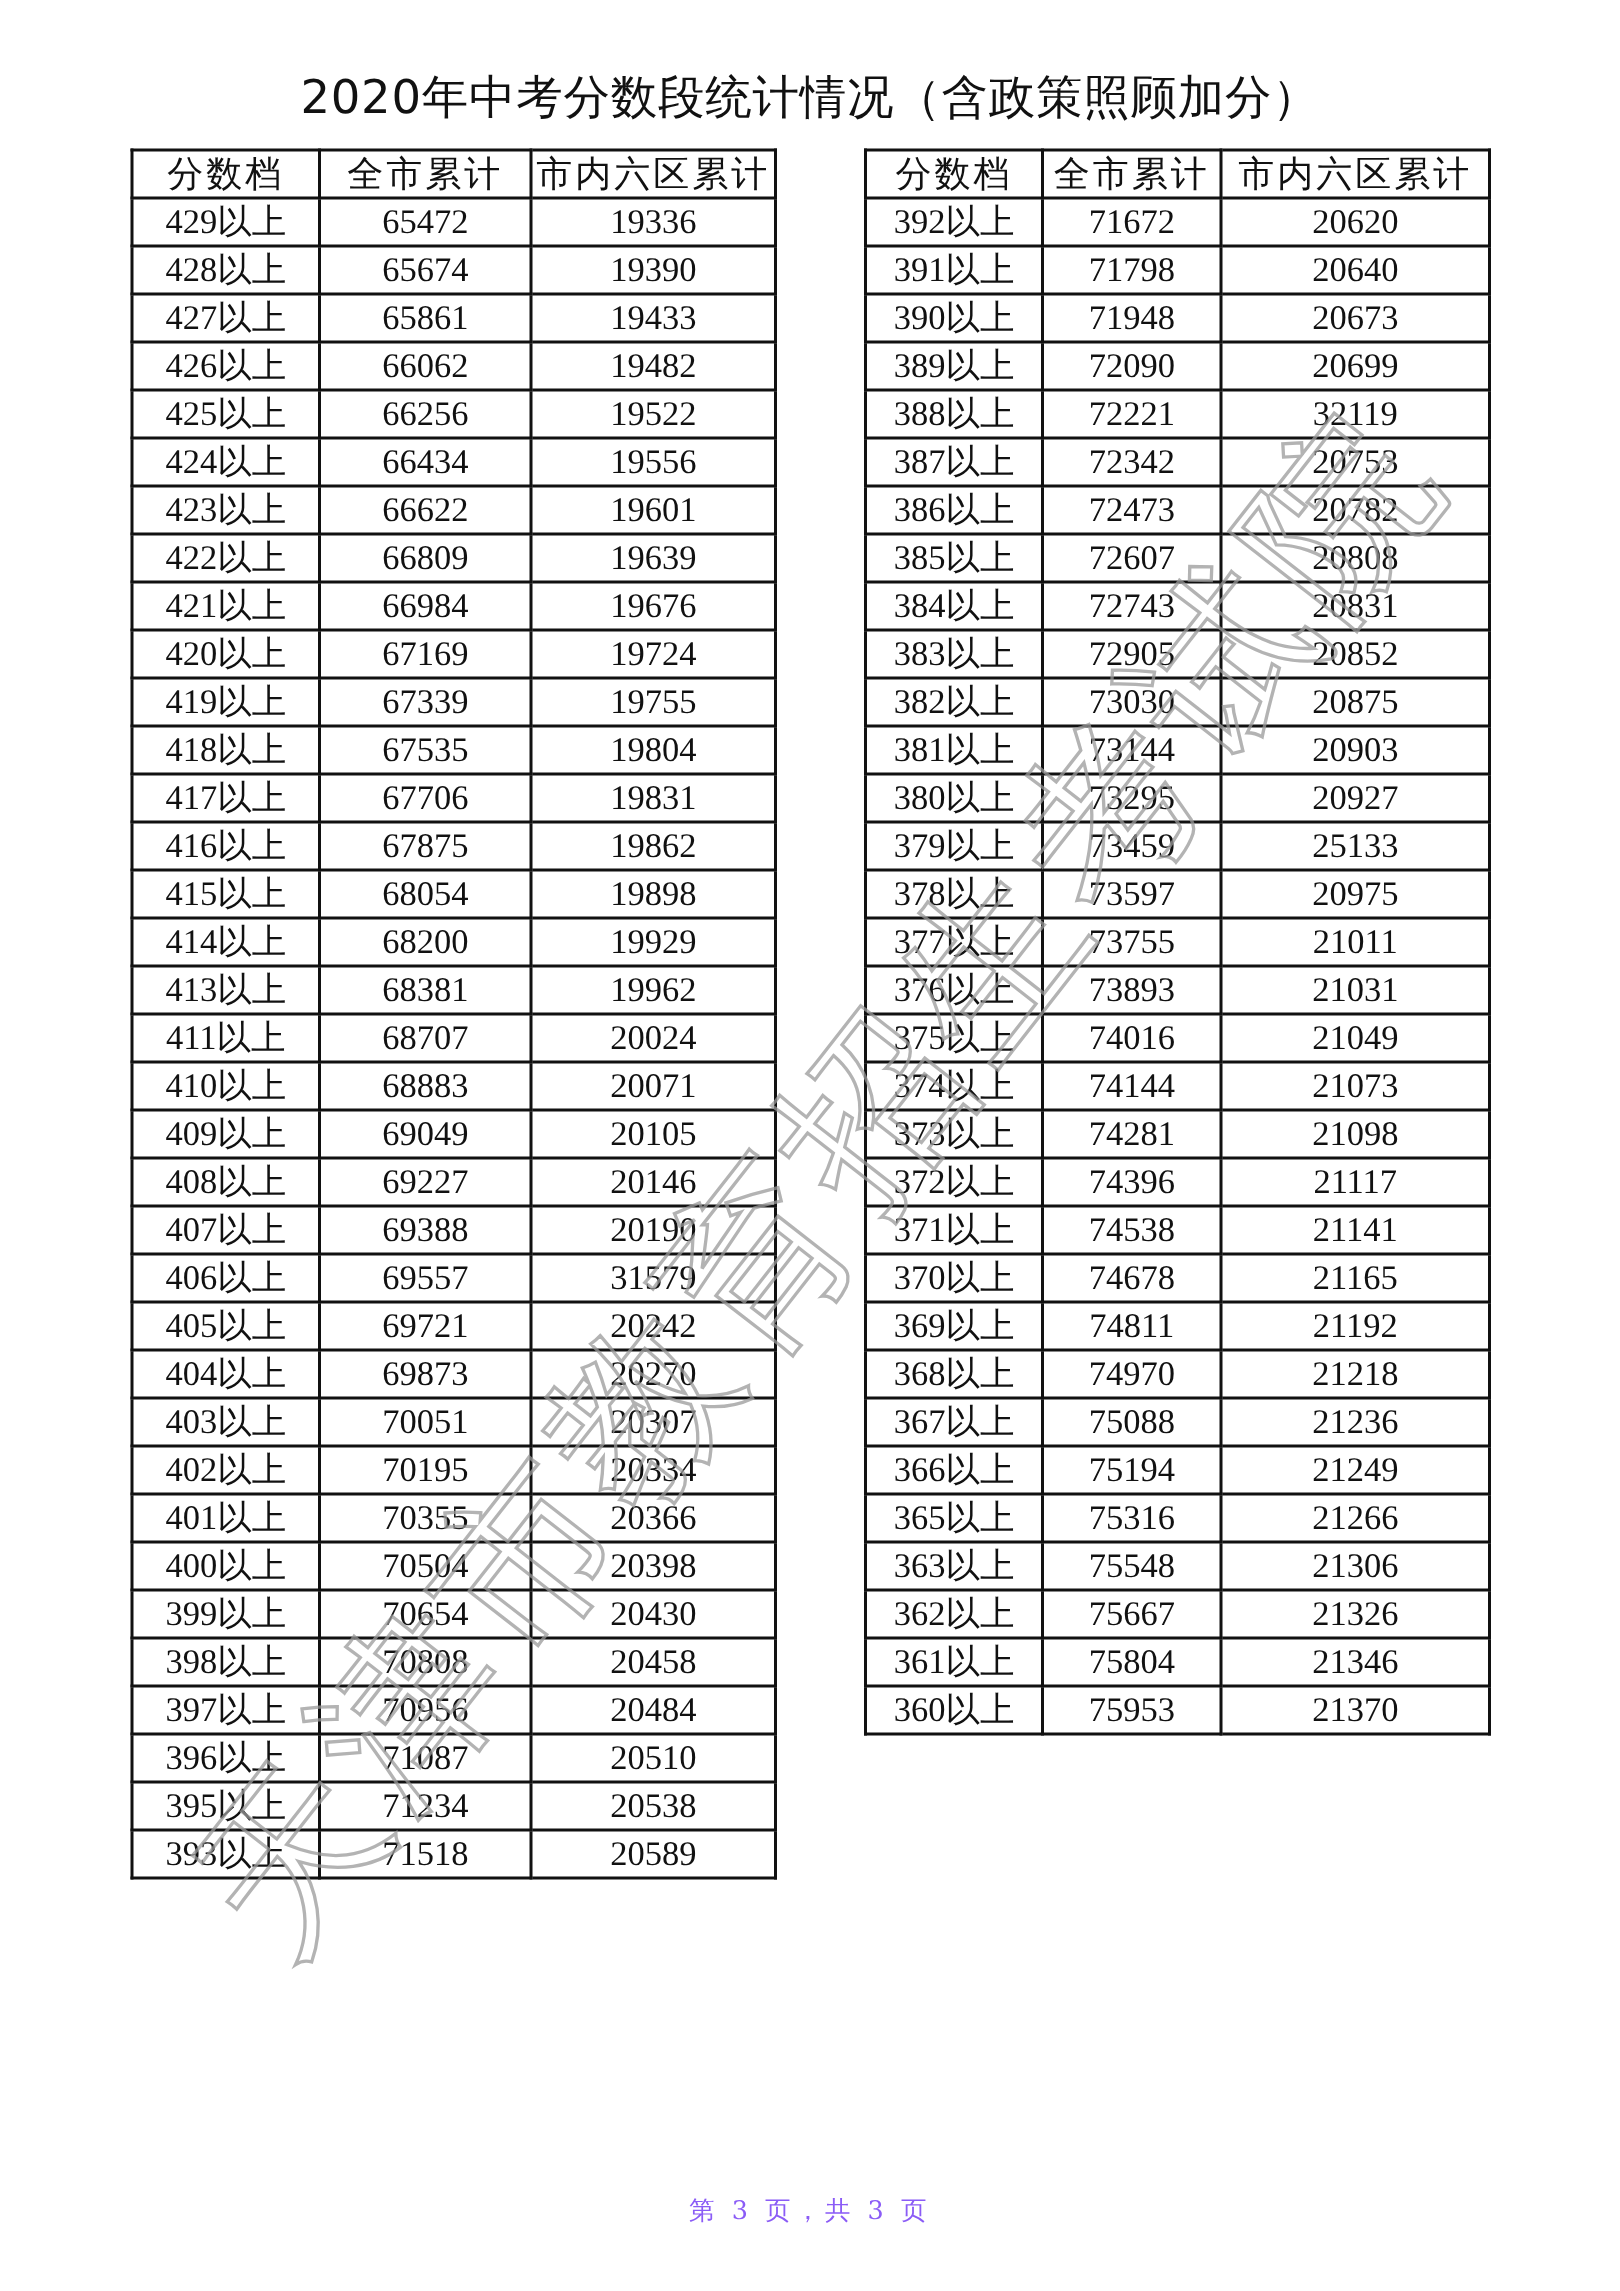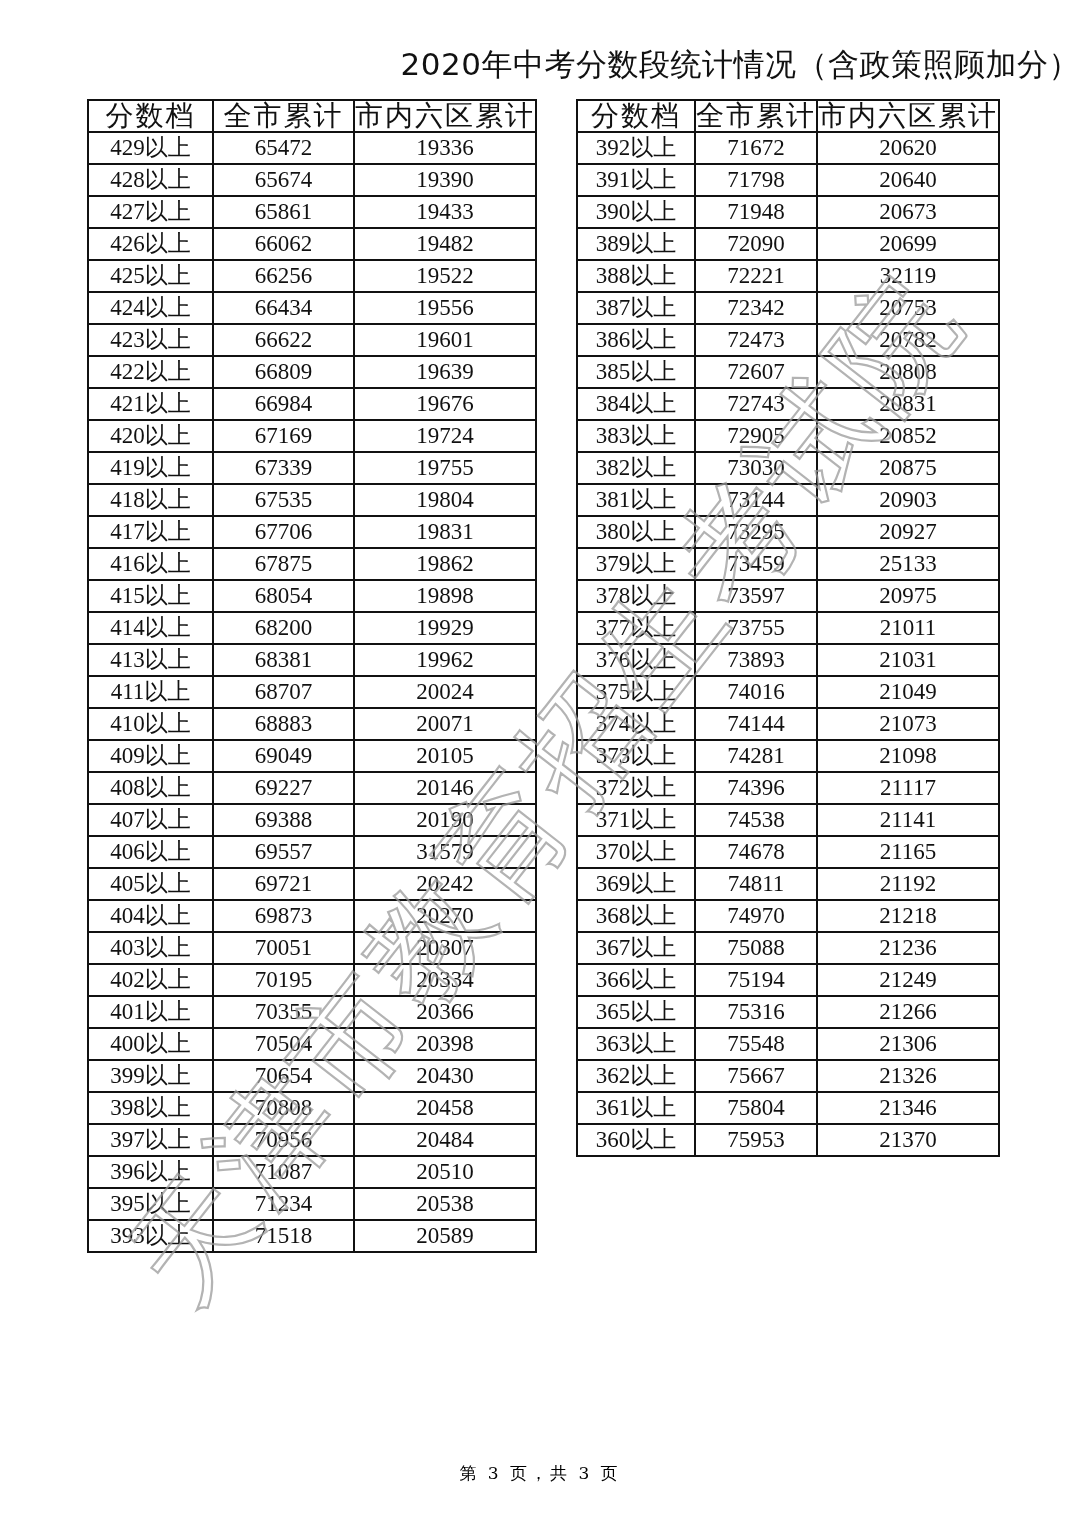--- a/index.html
+++ b/index.html
@@ -1,27 +1,27 @@
 <!DOCTYPE html>
 <html><head>
 <meta charset="utf-8">
 <style>
   html, body { margin: 0; padding: 0; background: #ffffff; }
   body { width: 1080px; height: 1527px; position: relative; overflow: hidden;
          font-family: "Liberation Serif", "DejaVu Serif", serif; color: #111; }
-  .title { position: absolute; top: 44px; left: 0; width: 1080px; text-align: right;
+  .title { position: absolute; top: 44px; left: 0; width: 1080px; text-align: center;
            font-size: 31px; letter-spacing: 0.5px; font-family: "DejaVu Sans", "Liberation Sans", sans-serif; font-weight: normal; }
   table.score { position: absolute; border-collapse: collapse; table-layout: fixed; }
   table.score td, table.score th { border: 2px solid #111; height: 30px; padding: 0; text-align: center;
            font-size: 23px; font-weight: normal; line-height: 30px; white-space: nowrap; }
-  table.score th { font-family: "DejaVu Sans", "Liberation Sans", sans-serif; font-size: 28px; letter-spacing: 2px; }
+  table.score th { font-family: "DejaVu Sans", "Liberation Sans", sans-serif; font-size: 24px; letter-spacing: 2px; }
   #tbl-left { left: 87px; top: 99px; }
   #tbl-right { left: 576px; top: 99px; }
   .footer { position: absolute; top: 1462px; left: 0; width: 1080px; text-align: center;
-            font-size: 17px; color: #000000; letter-spacing: 3px; font-family: "DejaVu Serif", serif; }
+            font-size: 17px; color: #8b5cf6; letter-spacing: 3px; font-family: "DejaVu Serif", serif; }
   .watermark { position: absolute; left: 0; top: 0; width: 1080px; height: 1527px; pointer-events: none; }
 </style>
 </head>
 <body>
 
 <div class="title">2020年中考分数段统计情况（含政策照顾加分）</div>
 
 <table class="score" id="tbl-left">
   <colgroup>
       <col style="width:125px">

